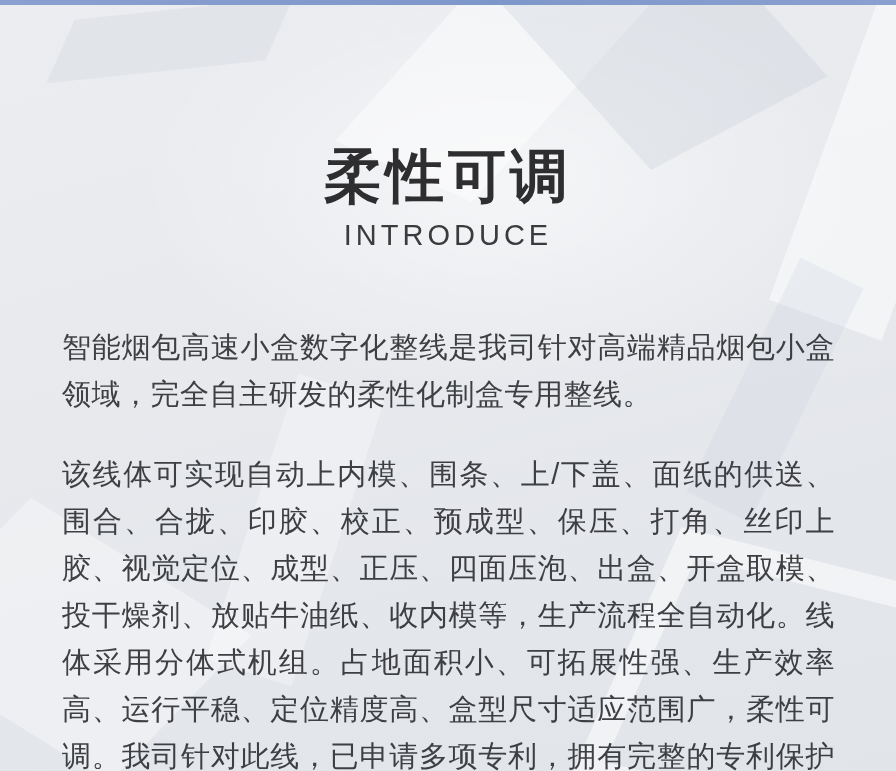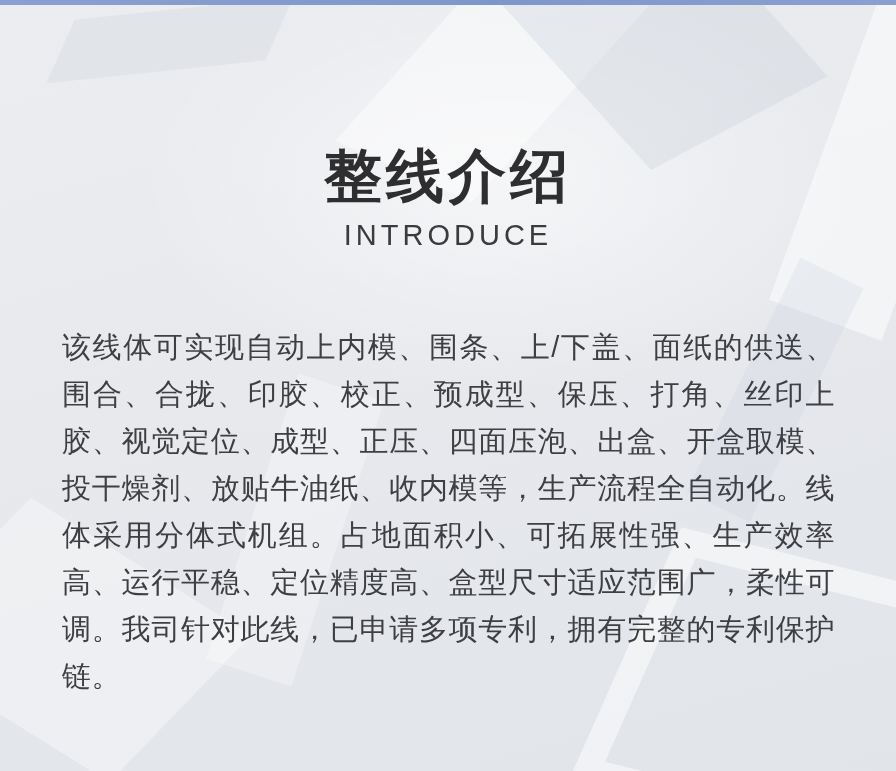--- a/index.html
+++ b/index.html
@@ -104,22 +104,23 @@
     <div class="shape s3"></div>
     <div class="shape s4"></div>
     <div class="shape s5"></div>
     <div class="shape s6"></div>
     <div class="shape s7"></div>
     <div class="shape s8"></div>
   </div>
 
   <div class="content">
     <div class="section-header">
-      <h1 class="page-title">整线介绍</h1>
+      <h1 class="page-title">柔性可调</h1>
       <div class="page-subtitle">INTRODUCE</div>
     </div>
 
     <div class="intro-text">
+      <p>智能烟包高速小盒数字化整线是我司针对高端精品烟包小盒领域，完全自主研发的柔性化制盒专用整线。</p>
       <p>该线体可实现自动上内模、围条、上/下盖、面纸的供送、围合、合拢、印胶、校正、预成型、保压、打角、丝印上胶、视觉定位、成型、正压、四面压泡、出盒、开盒取模、投干燥剂、放贴牛油纸、收内模等，生产流程全自动化。线体采用分体式机组。占地面积小、可拓展性强、生产效率高、运行平稳、定位精度高、盒型尺寸适应范围广，柔性可调。我司针对此线，已申请多项专利，拥有完整的专利保护链。</p>
     </div>
   </div>
 
 </div>
 
 </body></html>

